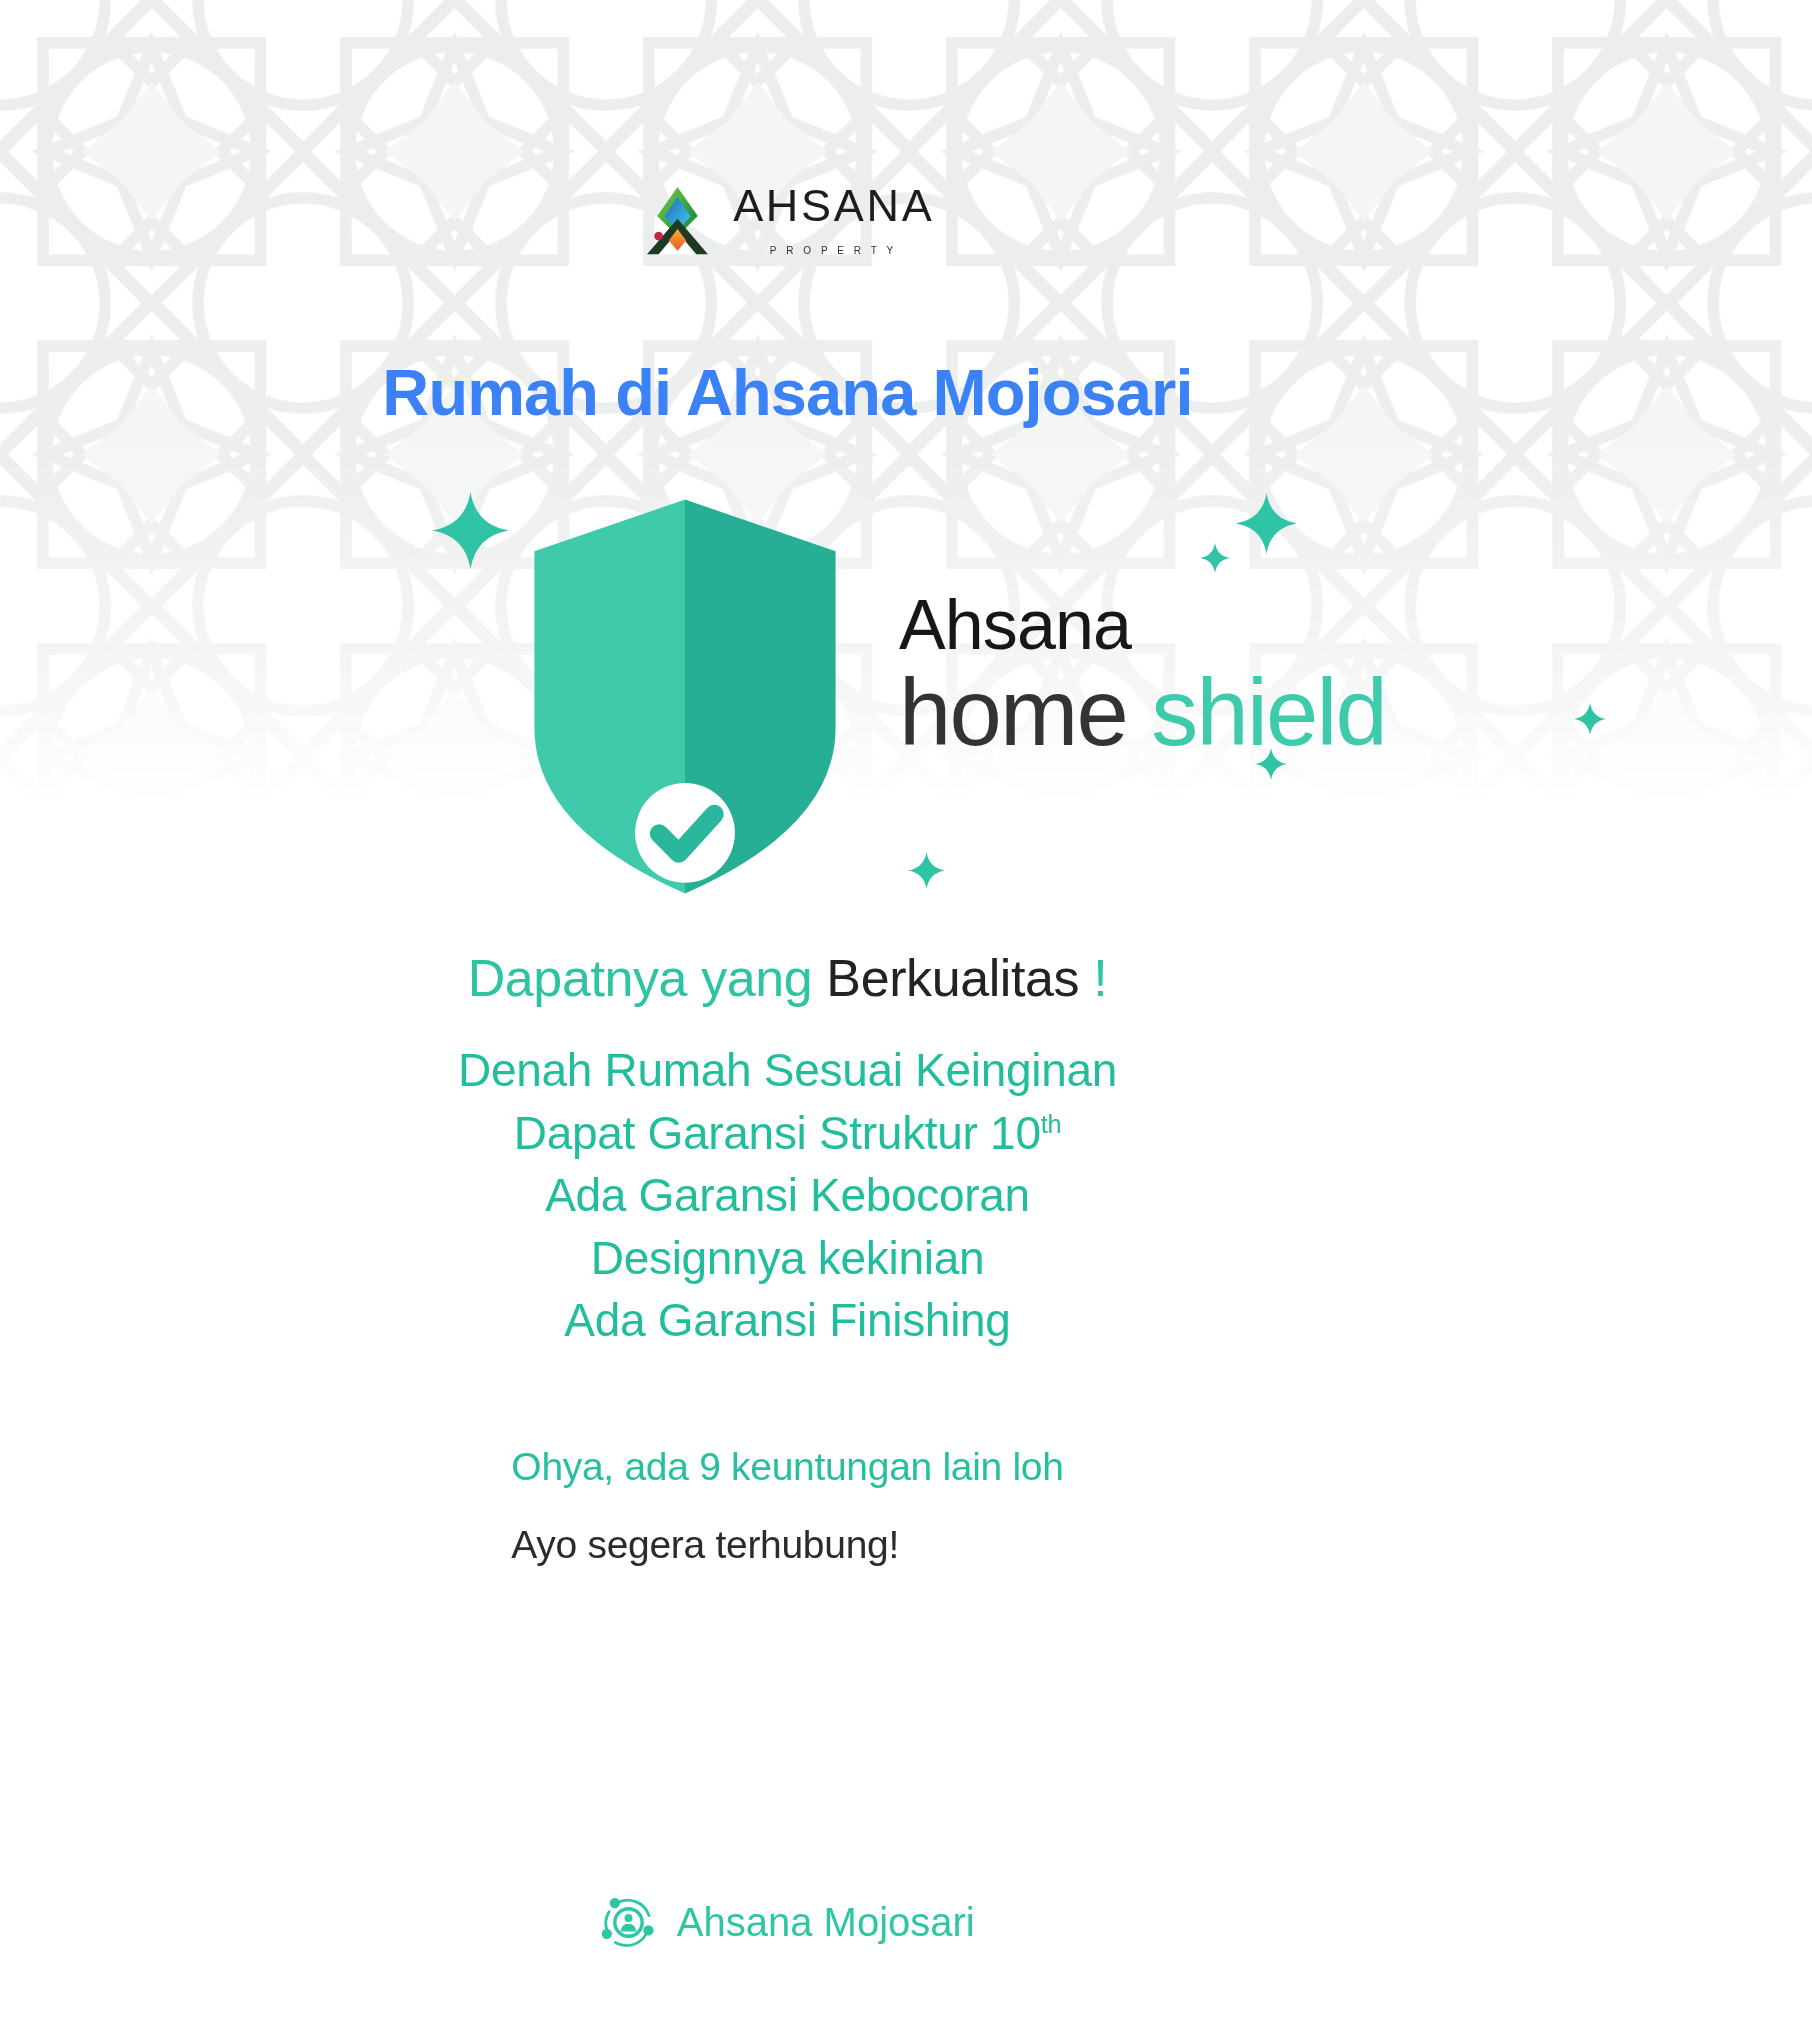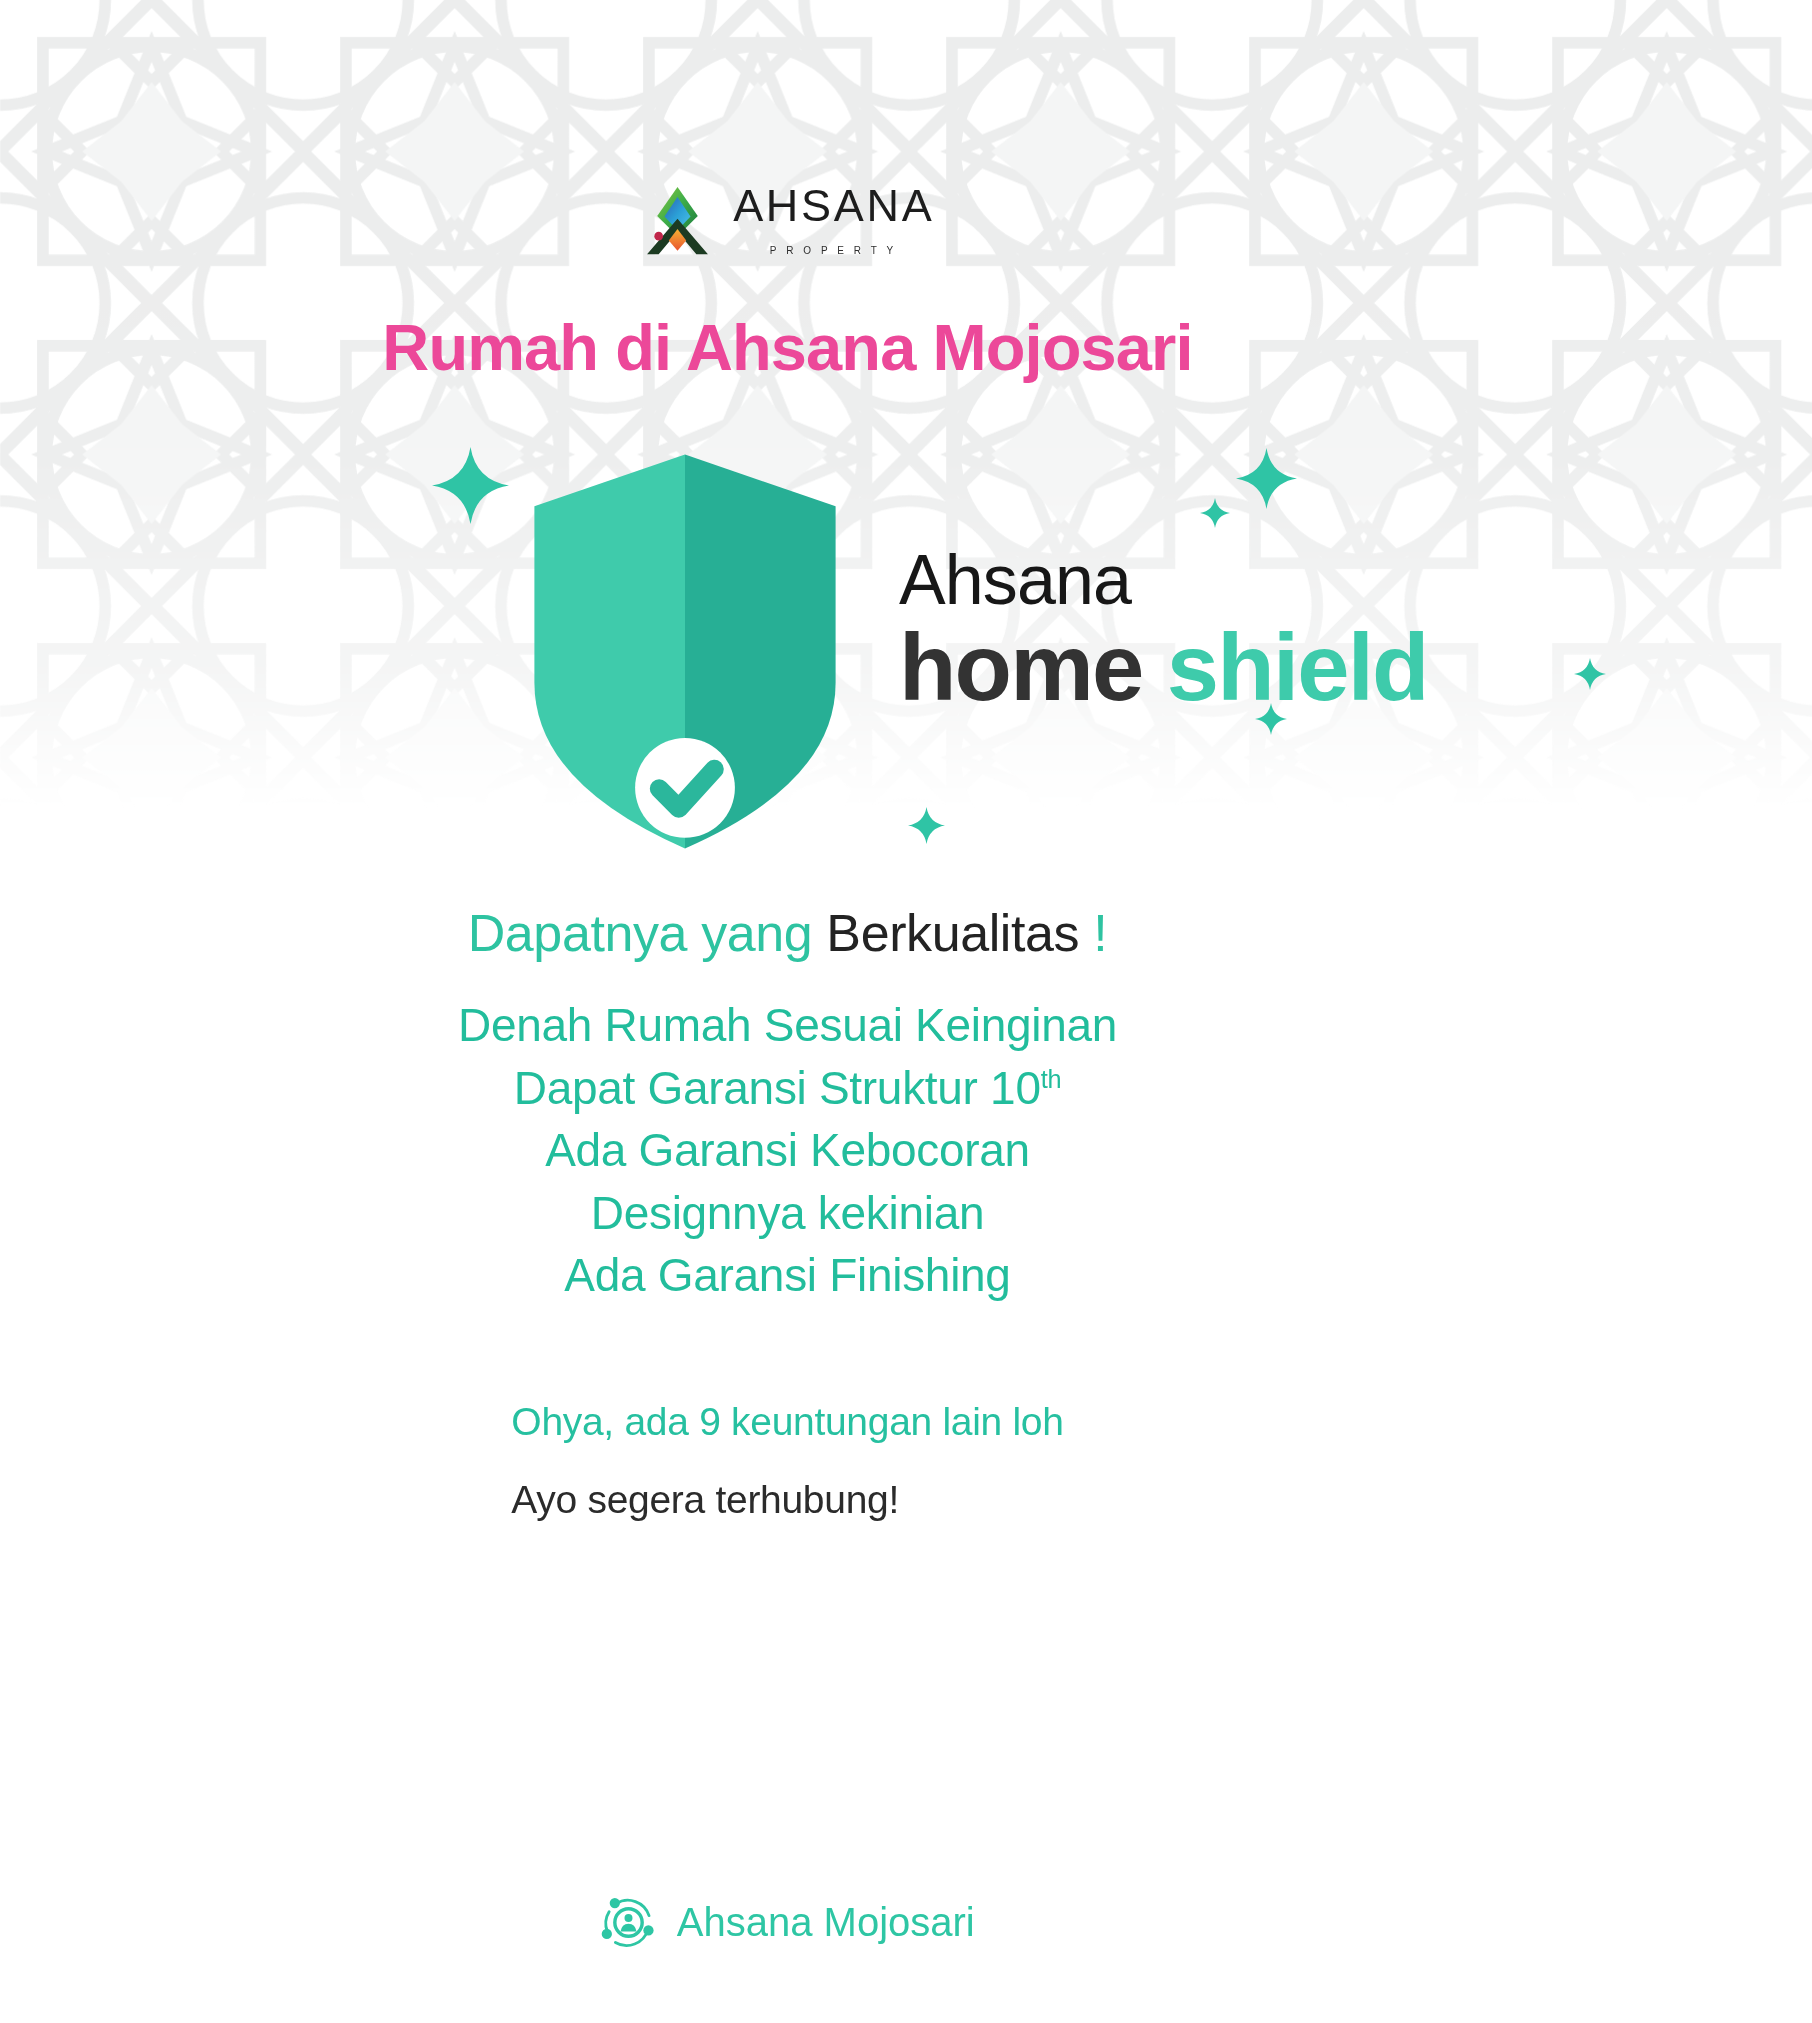--- a/index.html
+++ b/index.html
@@ -38,43 +38,43 @@
     color:#1d1d1d; line-height:1;
     font-family:"Liberation Sans", sans-serif;
   }
   .brand-sub {
     font-size:10px; font-weight:400; letter-spacing:9.8px;
     color:#2e2e2e; margin-top:18px; margin-left:5.3px; line-height:1;
   }
 
   
   .headline {
-    margin-top:59px;
+    margin-top:104px;
     font-size:65px;
     font-weight:700;
-    color:#ec4899;
+    color:#3b82f6;
     letter-spacing:-0.9px;
     text-align:center;
     line-height:1;
   }
 
   
   .hero {
     position:relative;
     margin-top:71px;
     width:1185px; height:419px;
   }
   .shield-wrap { position:absolute; left:334px; top:0; width:312px; height:401px; }
   .hs-logo { position:absolute; left:704px; top:94px; width:740px; }
   .hs-line1 {
     font-size:70px; font-weight:300; color:#171717;
     line-height:1; letter-spacing:-0.9px;
   }
   .hs-line2 {
-    font-size:94px; font-weight:700; line-height:1.05;
+    font-size:94px; font-weight:400; line-height:1.05;
     letter-spacing:-1.8px; margin-top:3.6px;
   }
   .hs-home { color:#333333; }
   .hs-shield { color:#3ecbab; }
 
   .spark { position:absolute; }
 
   
   .subheading {
     margin-top:37px;

